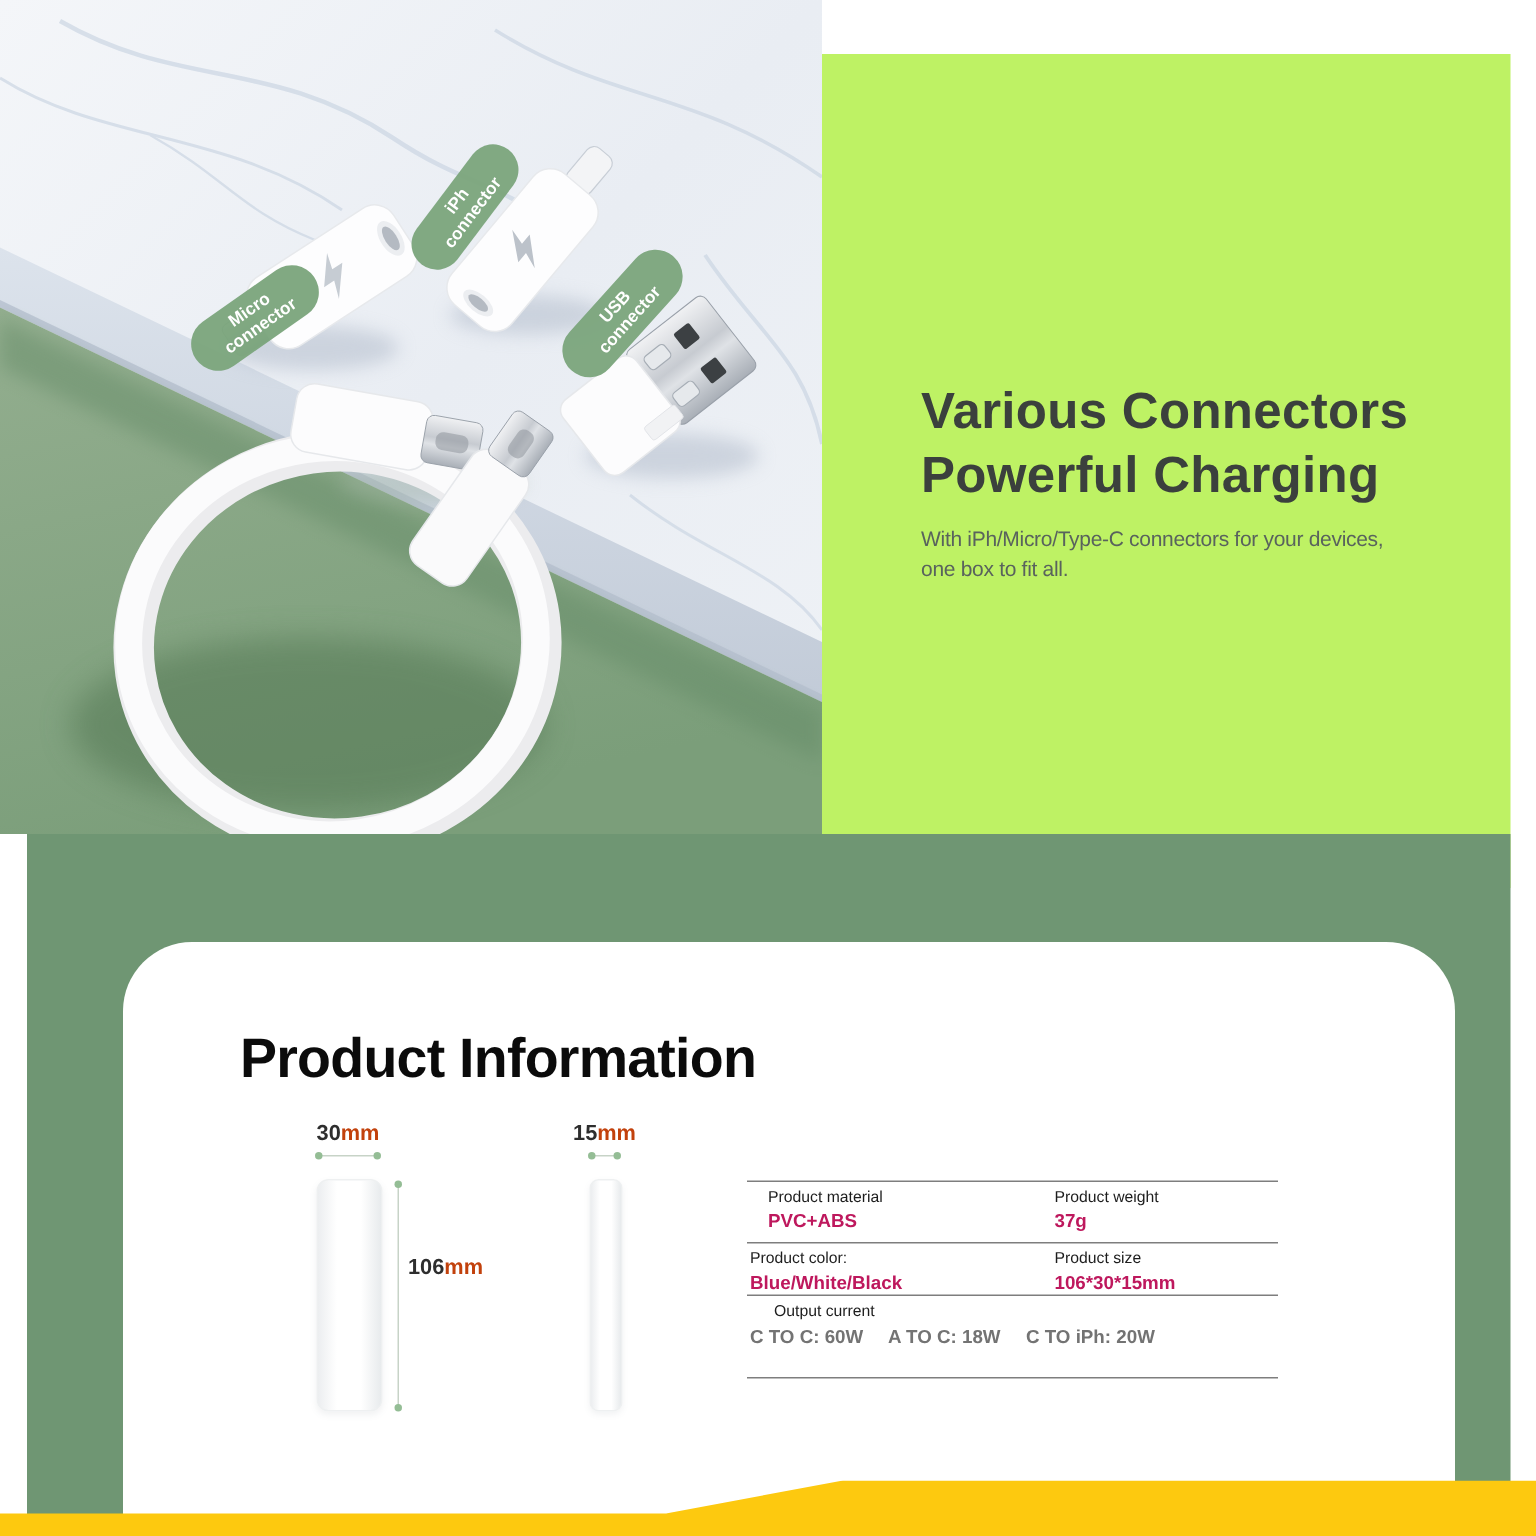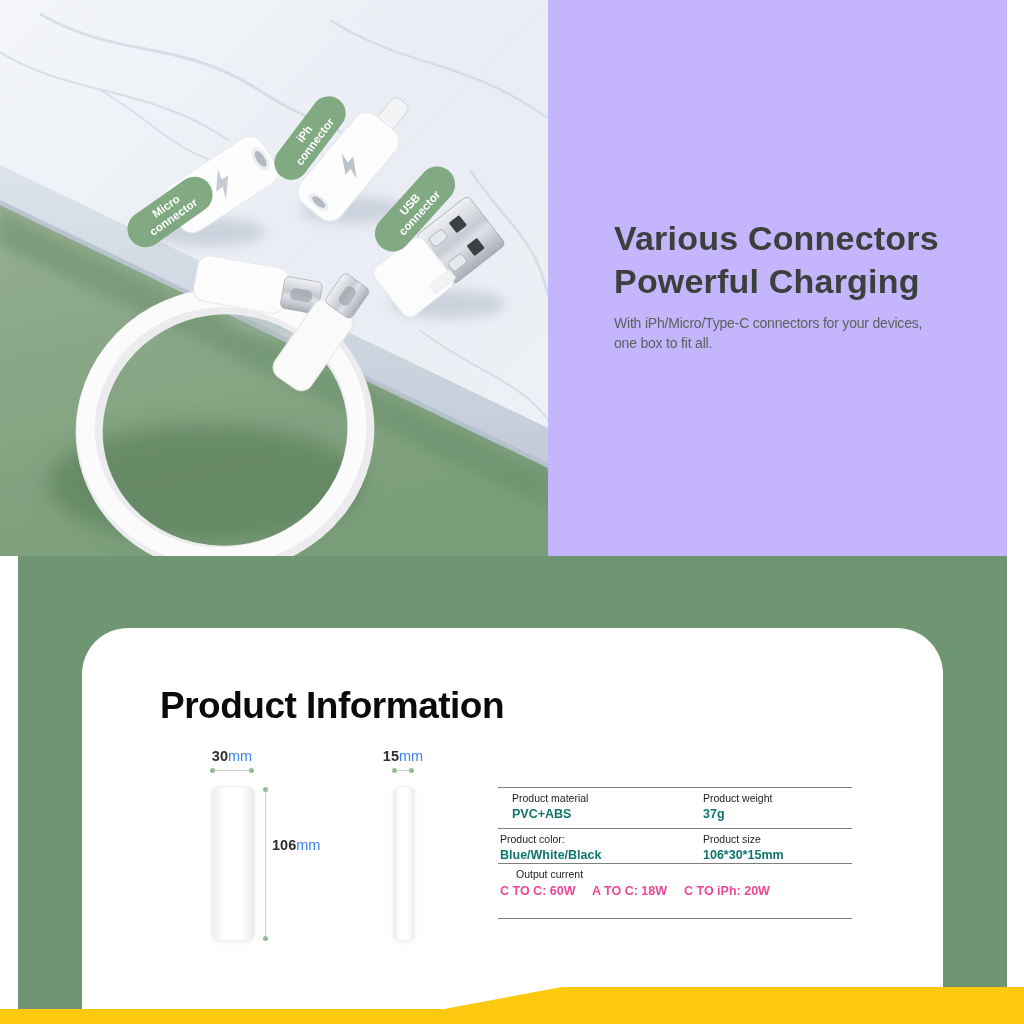--- a/index.html
+++ b/index.html
@@ -3,60 +3,60 @@
 <meta charset="utf-8">
 <style>
   html,body{margin:0;padding:0;background:#ffffff;}
   .page{position:relative;width:1024px;height:1024px;overflow:hidden;background:#ffffff;
         font-family:"Liberation Sans", sans-serif;}
 
   
   .hero{position:absolute;left:0;top:0;width:1007px;height:556px;display:flex;}
   .hero-photo{position:relative;width:548px;height:556px;flex:0 0 548px;overflow:hidden;}
   .hero-photo svg{display:block;width:548px;height:556px;}
-  .hero-panel{position:relative;flex:1;background:#c4b5fd;height:556px;}
+  .hero-panel{position:relative;flex:1;background:#bef264;height:556px;margin-top:36px;}
   .hero-title{position:absolute;left:66px;top:194px;font-size:34px;line-height:43px;
               font-weight:bold;color:#3B403D;letter-spacing:.2px;white-space:nowrap;}
   .hero-subtitle{position:absolute;left:66px;top:299px;font-size:14px;line-height:20px;
               color:#59635D;letter-spacing:-.2px;white-space:nowrap;}
 
   
   .info-green{position:absolute;left:18px;top:556px;width:989px;height:468px;background:#6F9673;}
   .info-card{position:absolute;left:82px;top:628px;width:861px;height:396px;background:#ffffff;
-             border-radius:46px 46px 0 0;}
+             border-radius:46px 46px 0 0;padding-left:27px;}
   .card-heading{position:absolute;left:78px;top:58px;margin:0;font-size:37px;line-height:40px;
                 font-weight:bold;color:#0B0B0B;letter-spacing:-.5px;white-space:nowrap;}
 
   
   .dim-box{position:absolute;background:linear-gradient(90deg,#eceef0 0%,#ffffff 30%,#ffffff 68%,#e8ebed 100%);
            border:1px solid #eef0f1;box-shadow:0 2px 4px rgba(120,130,140,.10);}
   .dim-box.b1{left:129px;top:158px;width:42px;height:153px;border-radius:8px;}
   .dim-box.b2{left:311px;top:158px;width:20px;height:153px;border-radius:6px;}
   .dim-label{position:absolute;font-size:14.5px;font-weight:bold;color:#2E2E2E;text-align:center;white-space:nowrap;}
-  .dim-label .unit{color:#3b82f6;font-weight:normal;}
+  .dim-label .unit{color:#c2410c;font-weight:bold;}
   .dl-w{left:110px;top:120px;width:80px;}
   .dl-d{left:281px;top:120px;width:80px;}
   .dl-h{left:190px;top:209px;text-align:left;}
   .meas{position:absolute;}
   .meas-h{height:1px;background:#C7D3C7;}
   .mh1{left:131px;top:142px;width:38px;}
   .mh2{left:313px;top:142px;width:16px;}
   .meas-v{width:1px;background:#C7D3C7;left:183px;top:162px;height:148px;}
   .dot{position:absolute;width:5px;height:5px;border-radius:50%;background:#94BD95;}
   .mh1 .dot,.mh2 .dot{top:-2px;}
   .dot.dl{left:-3px;} .dot.dr{right:-3px;}
   .meas-v .dot{left:-2px;} .dot.dt{top:-3px;} .dot.db{bottom:-3px;}
 
   
   .spec-table{position:absolute;left:416px;top:159px;width:354px;height:131px;}
   .rule{position:absolute;left:0;width:100%;height:1px;background:#7E7E7E;}
   .cell{position:absolute;white-space:nowrap;}
   .cell .lbl{font-size:10.5px;color:#1D1D1D;line-height:13px;}
-  .cell .val{font-size:12.5px;font-weight:bold;color:#0f766e;line-height:15px;margin-top:2px;}
-  .oc-line{position:absolute;font-size:12.5px;font-weight:bold;color:#ec4899;white-space:nowrap;}
+  .cell .val{font-size:12.5px;font-weight:bold;color:#be185d;line-height:15px;margin-top:2px;}
+  .oc-line{position:absolute;font-size:12.5px;font-weight:bold;color:#737373;white-space:nowrap;}
   .oc-line span{position:absolute;top:0;}
 
   
   .yellow-band{position:absolute;left:0;top:980px;width:1024px;height:44px;background:#FDC90F;
                clip-path:polygon(0 29px,444px 29px,562px 7px,100% 7px,100% 100%,0 100%);z-index:5;}
 </style>
 </head>
 <body>
 
 <div class="page">

